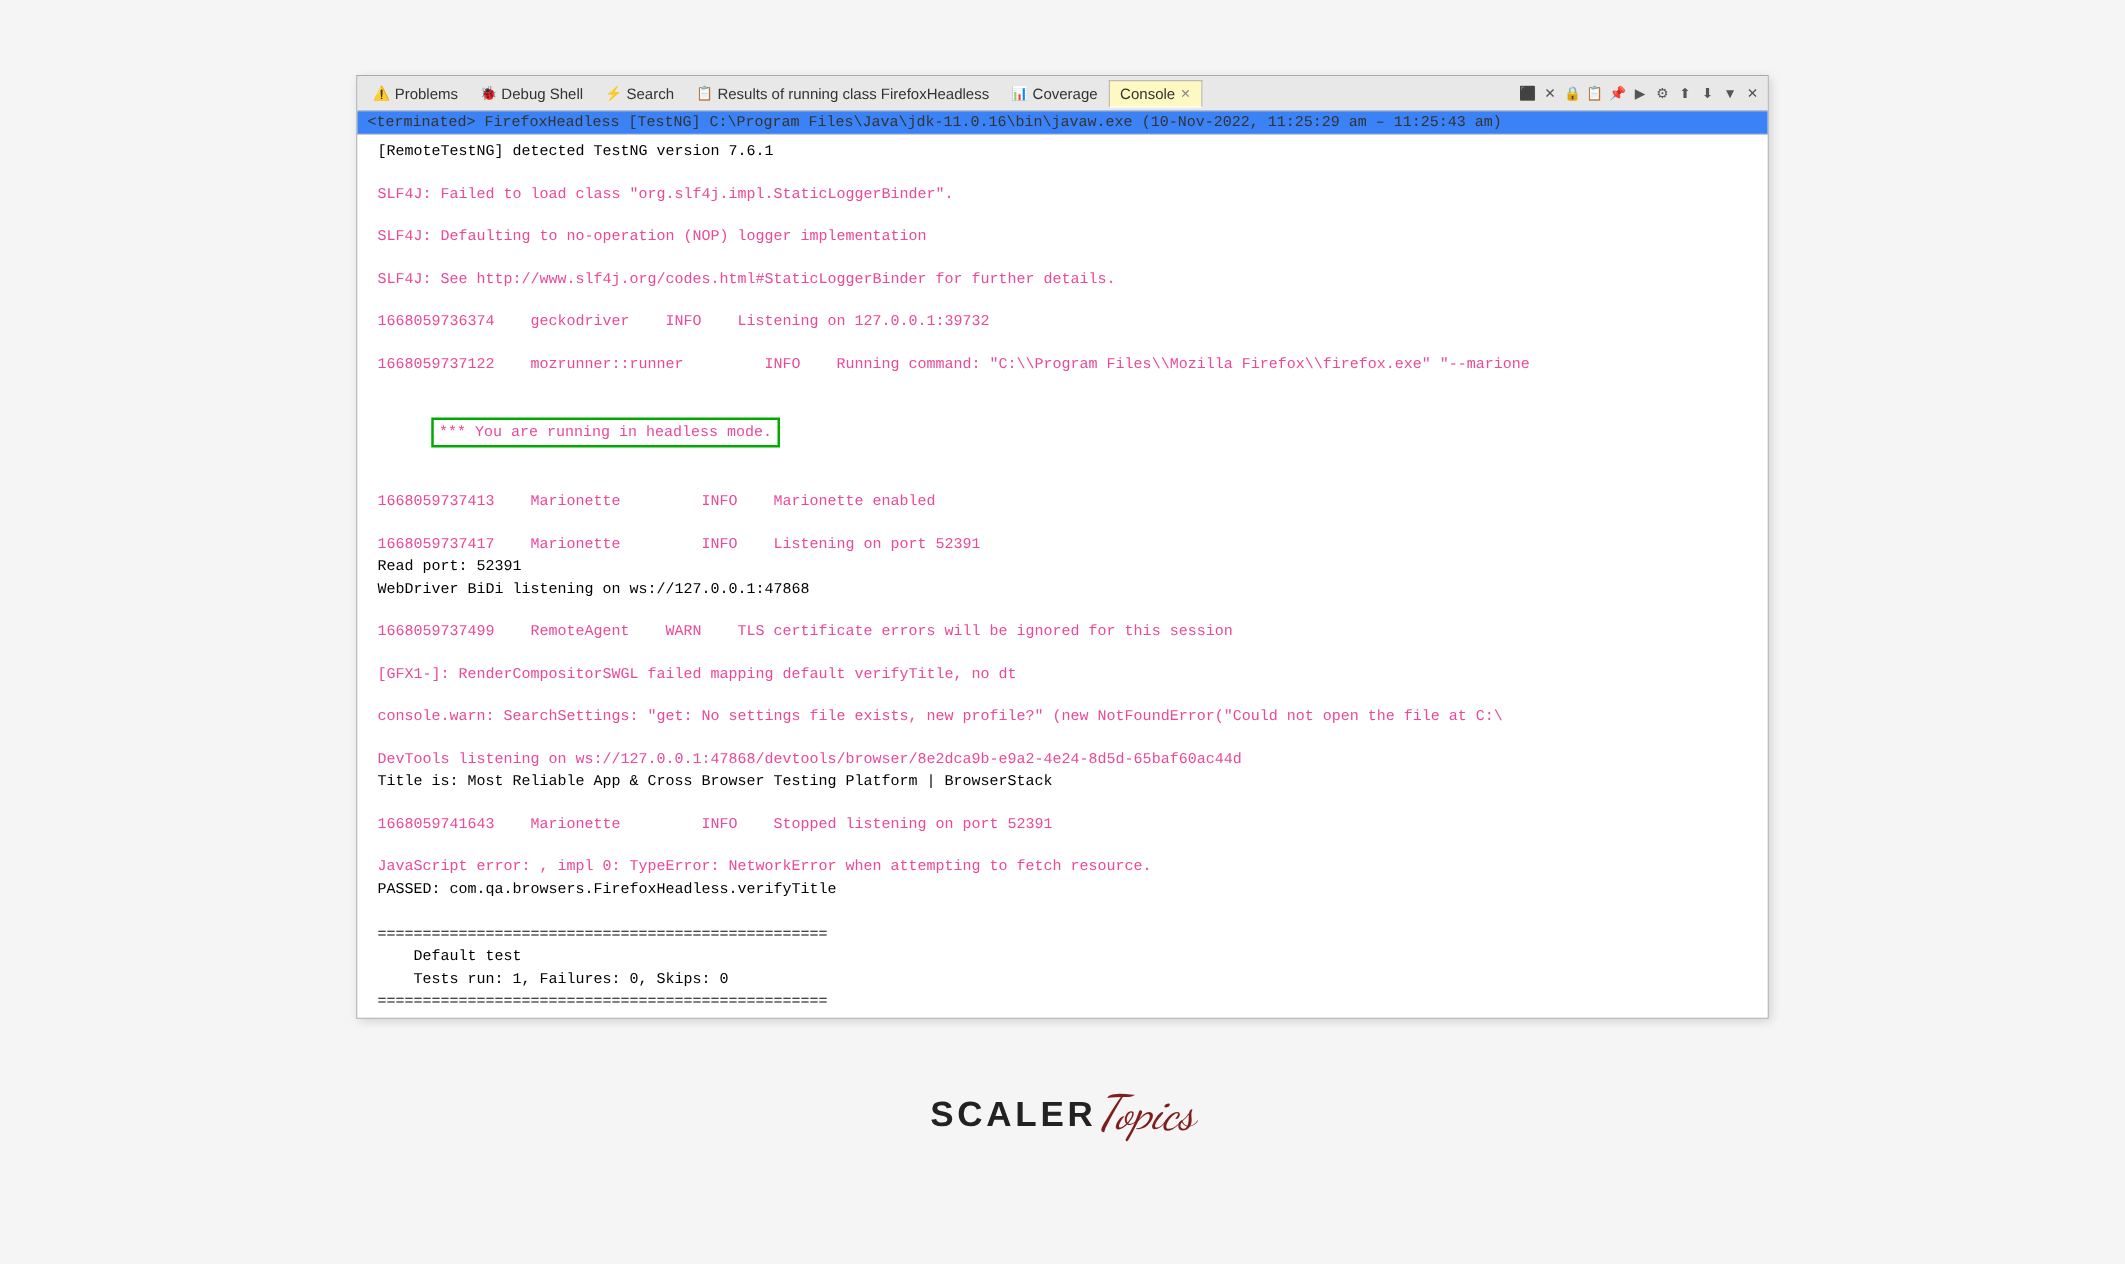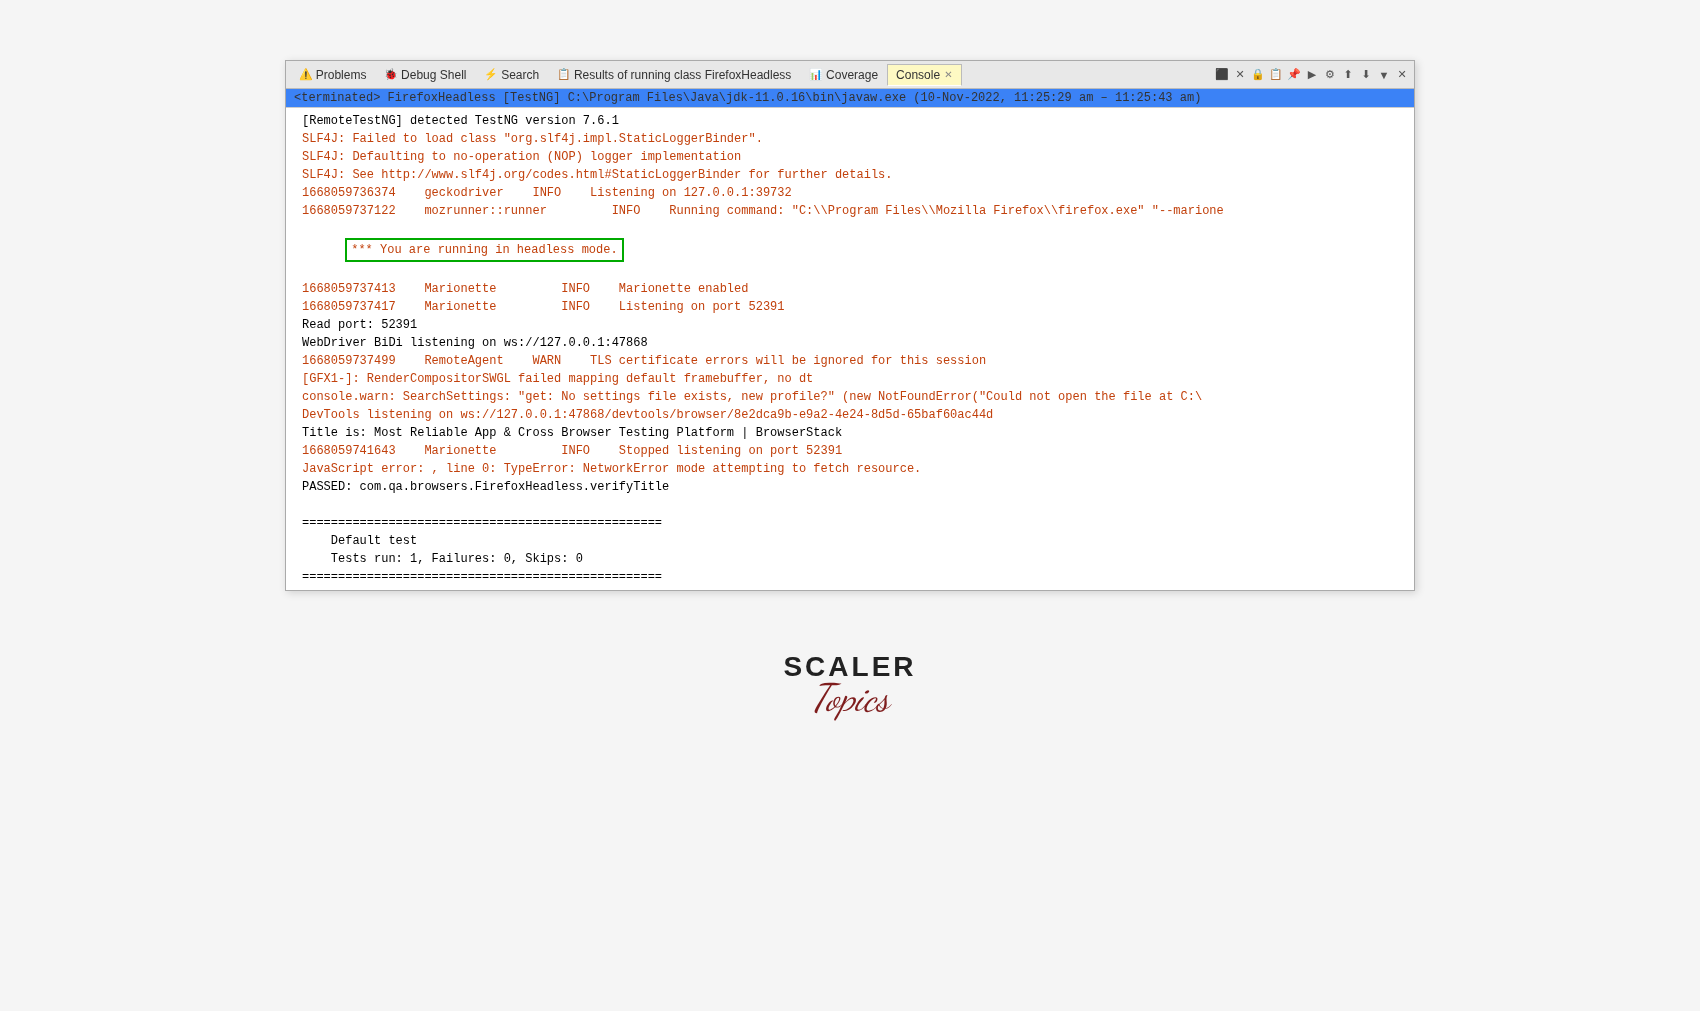--- a/index.html
+++ b/index.html
@@ -83,39 +83,39 @@
     .console-body {
       background: #fff;
       padding: 4px 16px;
       font-family: 'Courier New', monospace;
       font-size: 12px;
       line-height: 1.5;
       min-height: 420px;
     }
 
     .line { display: block; white-space: pre; }
-    .line-red { color: #c2410c; }
+    .line-red { color: #ec4899; margin-top: 16px; }
     .line-black { color: #000; }
 
     .highlight-box {
       display: inline-block;
       border: 2px solid #00aa00;
       padding: 1px 4px;
       background: transparent;
     }
 
     .separator-line {
       color: #000;
     }
 
     
     .logo-section {
       margin-top: 60px;
       display: flex;
-      flex-direction: column;
+      flex-direction: row;
       align-items: center;
     }
 
     .logo-text {
       font-size: 28px;
       font-weight: 900;
       color: #222;
       letter-spacing: 3px;
       font-family: Arial, sans-serif;
     }
@@ -187,26 +187,26 @@
     <span class="line line-red">1668059736374    geckodriver    INFO    Listening on 127.0.0.1:39732</span>
     <span class="line line-red">1668059737122    mozrunner::runner         INFO    Running command: "C:\\Program Files\\Mozilla Firefox\\firefox.exe" "--marione</span>
     <span class="line line-red">
       <span class="highlight-box">*** You are running in headless mode.</span>
     </span>
     <span class="line line-red">1668059737413    Marionette         INFO    Marionette enabled</span>
     <span class="line line-red">1668059737417    Marionette         INFO    Listening on port 52391</span>
     <span class="line line-black">Read port: 52391</span>
     <span class="line line-black">WebDriver BiDi listening on ws://127.0.0.1:47868</span>
     <span class="line line-red">1668059737499    RemoteAgent    WARN    TLS certificate errors will be ignored for this session</span>
-    <span class="line line-red">[GFX1-]: RenderCompositorSWGL failed mapping default framebuffer, no dt</span>
+    <span class="line line-red">[GFX1-]: RenderCompositorSWGL failed mapping default verifyTitle, no dt</span>
     <span class="line line-red">console.warn: SearchSettings: "get: No settings file exists, new profile?" (new NotFoundError("Could not open the file at C:\</span>
     <span class="line line-red">DevTools listening on ws://127.0.0.1:47868/devtools/browser/8e2dca9b-e9a2-4e24-8d5d-65baf60ac44d</span>
     <span class="line line-black">Title is: Most Reliable App &amp; Cross Browser Testing Platform | BrowserStack</span>
     <span class="line line-red">1668059741643    Marionette         INFO    Stopped listening on port 52391</span>
-    <span class="line line-red">JavaScript error: , line 0: TypeError: NetworkError mode attempting to fetch resource.</span>
+    <span class="line line-red">JavaScript error: , impl 0: TypeError: NetworkError when attempting to fetch resource.</span>
     <span class="line line-black">PASSED: com.qa.browsers.FirefoxHeadless.verifyTitle</span>
     <span class="line">&nbsp;</span>
     <span class="line separator-line">==================================================</span>
     <span class="line line-black">    Default test</span>
     <span class="line line-black">    Tests run: 1, Failures: 0, Skips: 0</span>
     <span class="line separator-line">==================================================</span>
   </div>
 </div>
 
 <div class="logo-section">

